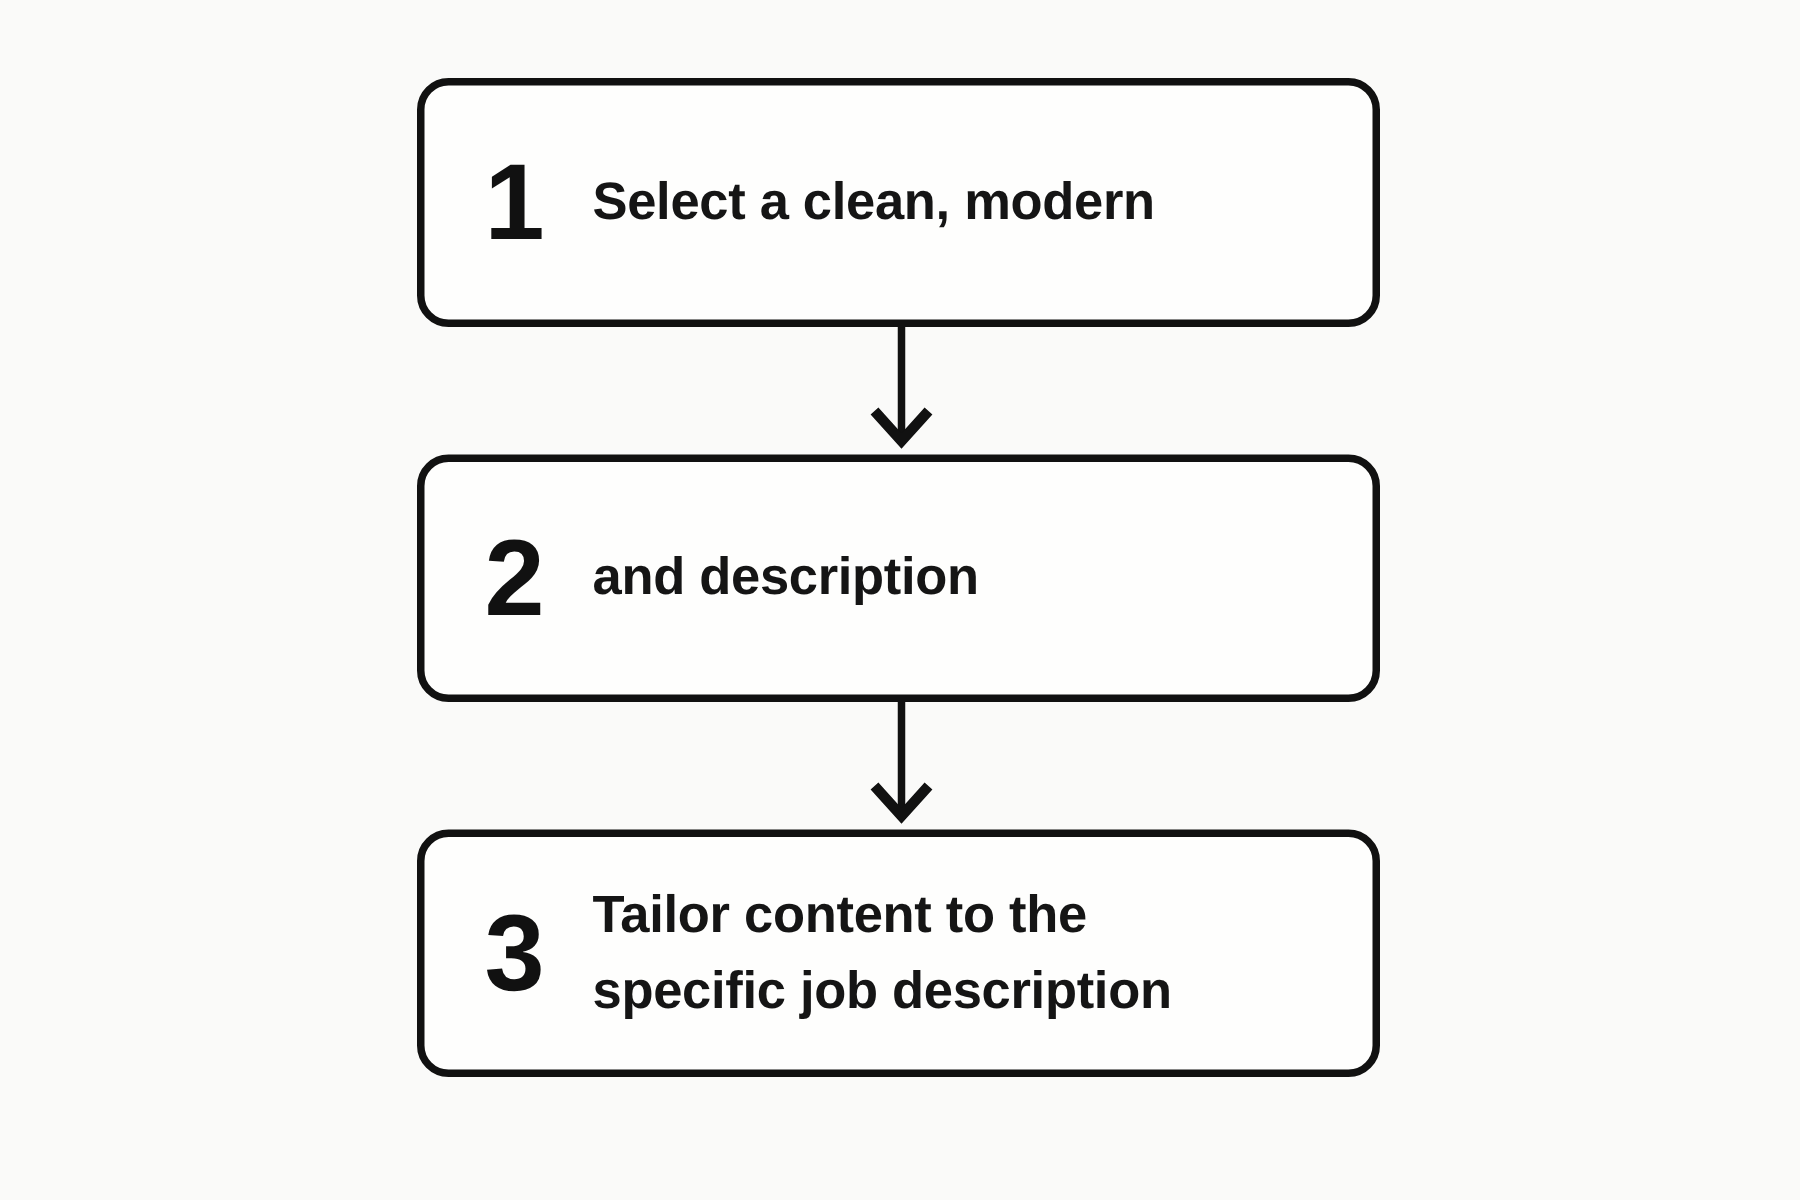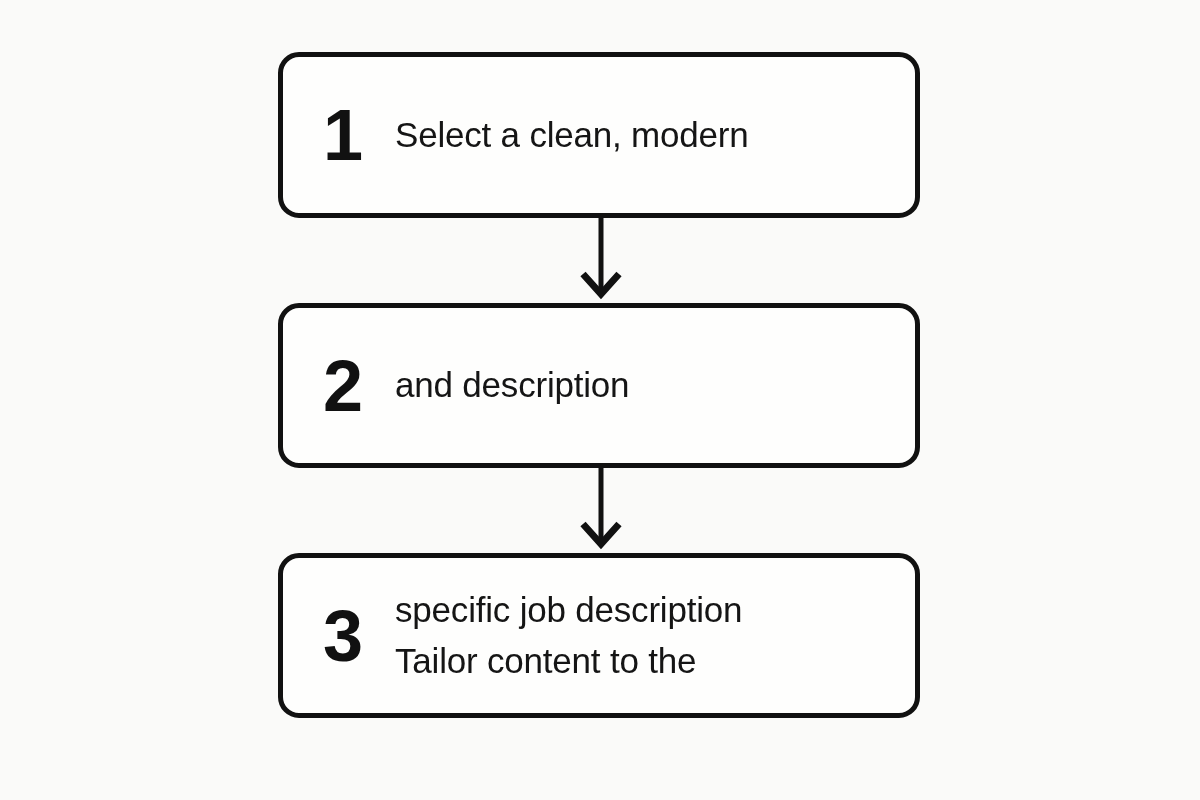--- a/index.html
+++ b/index.html
@@ -45,21 +45,21 @@
     font-size: 72px;
     font-weight: 700;
     line-height: 1;
     color: #111111;
     letter-spacing: -1px;
   }
 
   .step-text {
     flex: 1 1 auto;
     font-size: 35px;
-    font-weight: 400;
+    font-weight: 700;
     line-height: 1.44;
     color: #151515;
     padding-right: 16px;
     letter-spacing: -0.2px;
   }
   .step-text .line {
     display: block;
     white-space: nowrap;
   }
 
@@ -101,18 +101,18 @@
   <div class="connector connector-2">
     <svg width="80" height="86" viewBox="0 0 80 86">
       <line x1="40" y1="0" x2="40" y2="75" stroke="#111111" stroke-width="5"></line>
       <polyline points="22,56 40,76 58,56" fill="none" stroke="#111111" stroke-width="7" stroke-linecap="butt" stroke-linejoin="miter"></polyline>
     </svg>
   </div>
 
   <div class="step-box step-3">
     <div class="step-number">3</div>
     <div class="step-text">
+      <span class="line">Tailor content to the</span>
       <span class="line">specific job description</span>
-      <span class="line">Tailor content to the</span>
     </div>
   </div>
 
 </div>
 
 </body></html>

